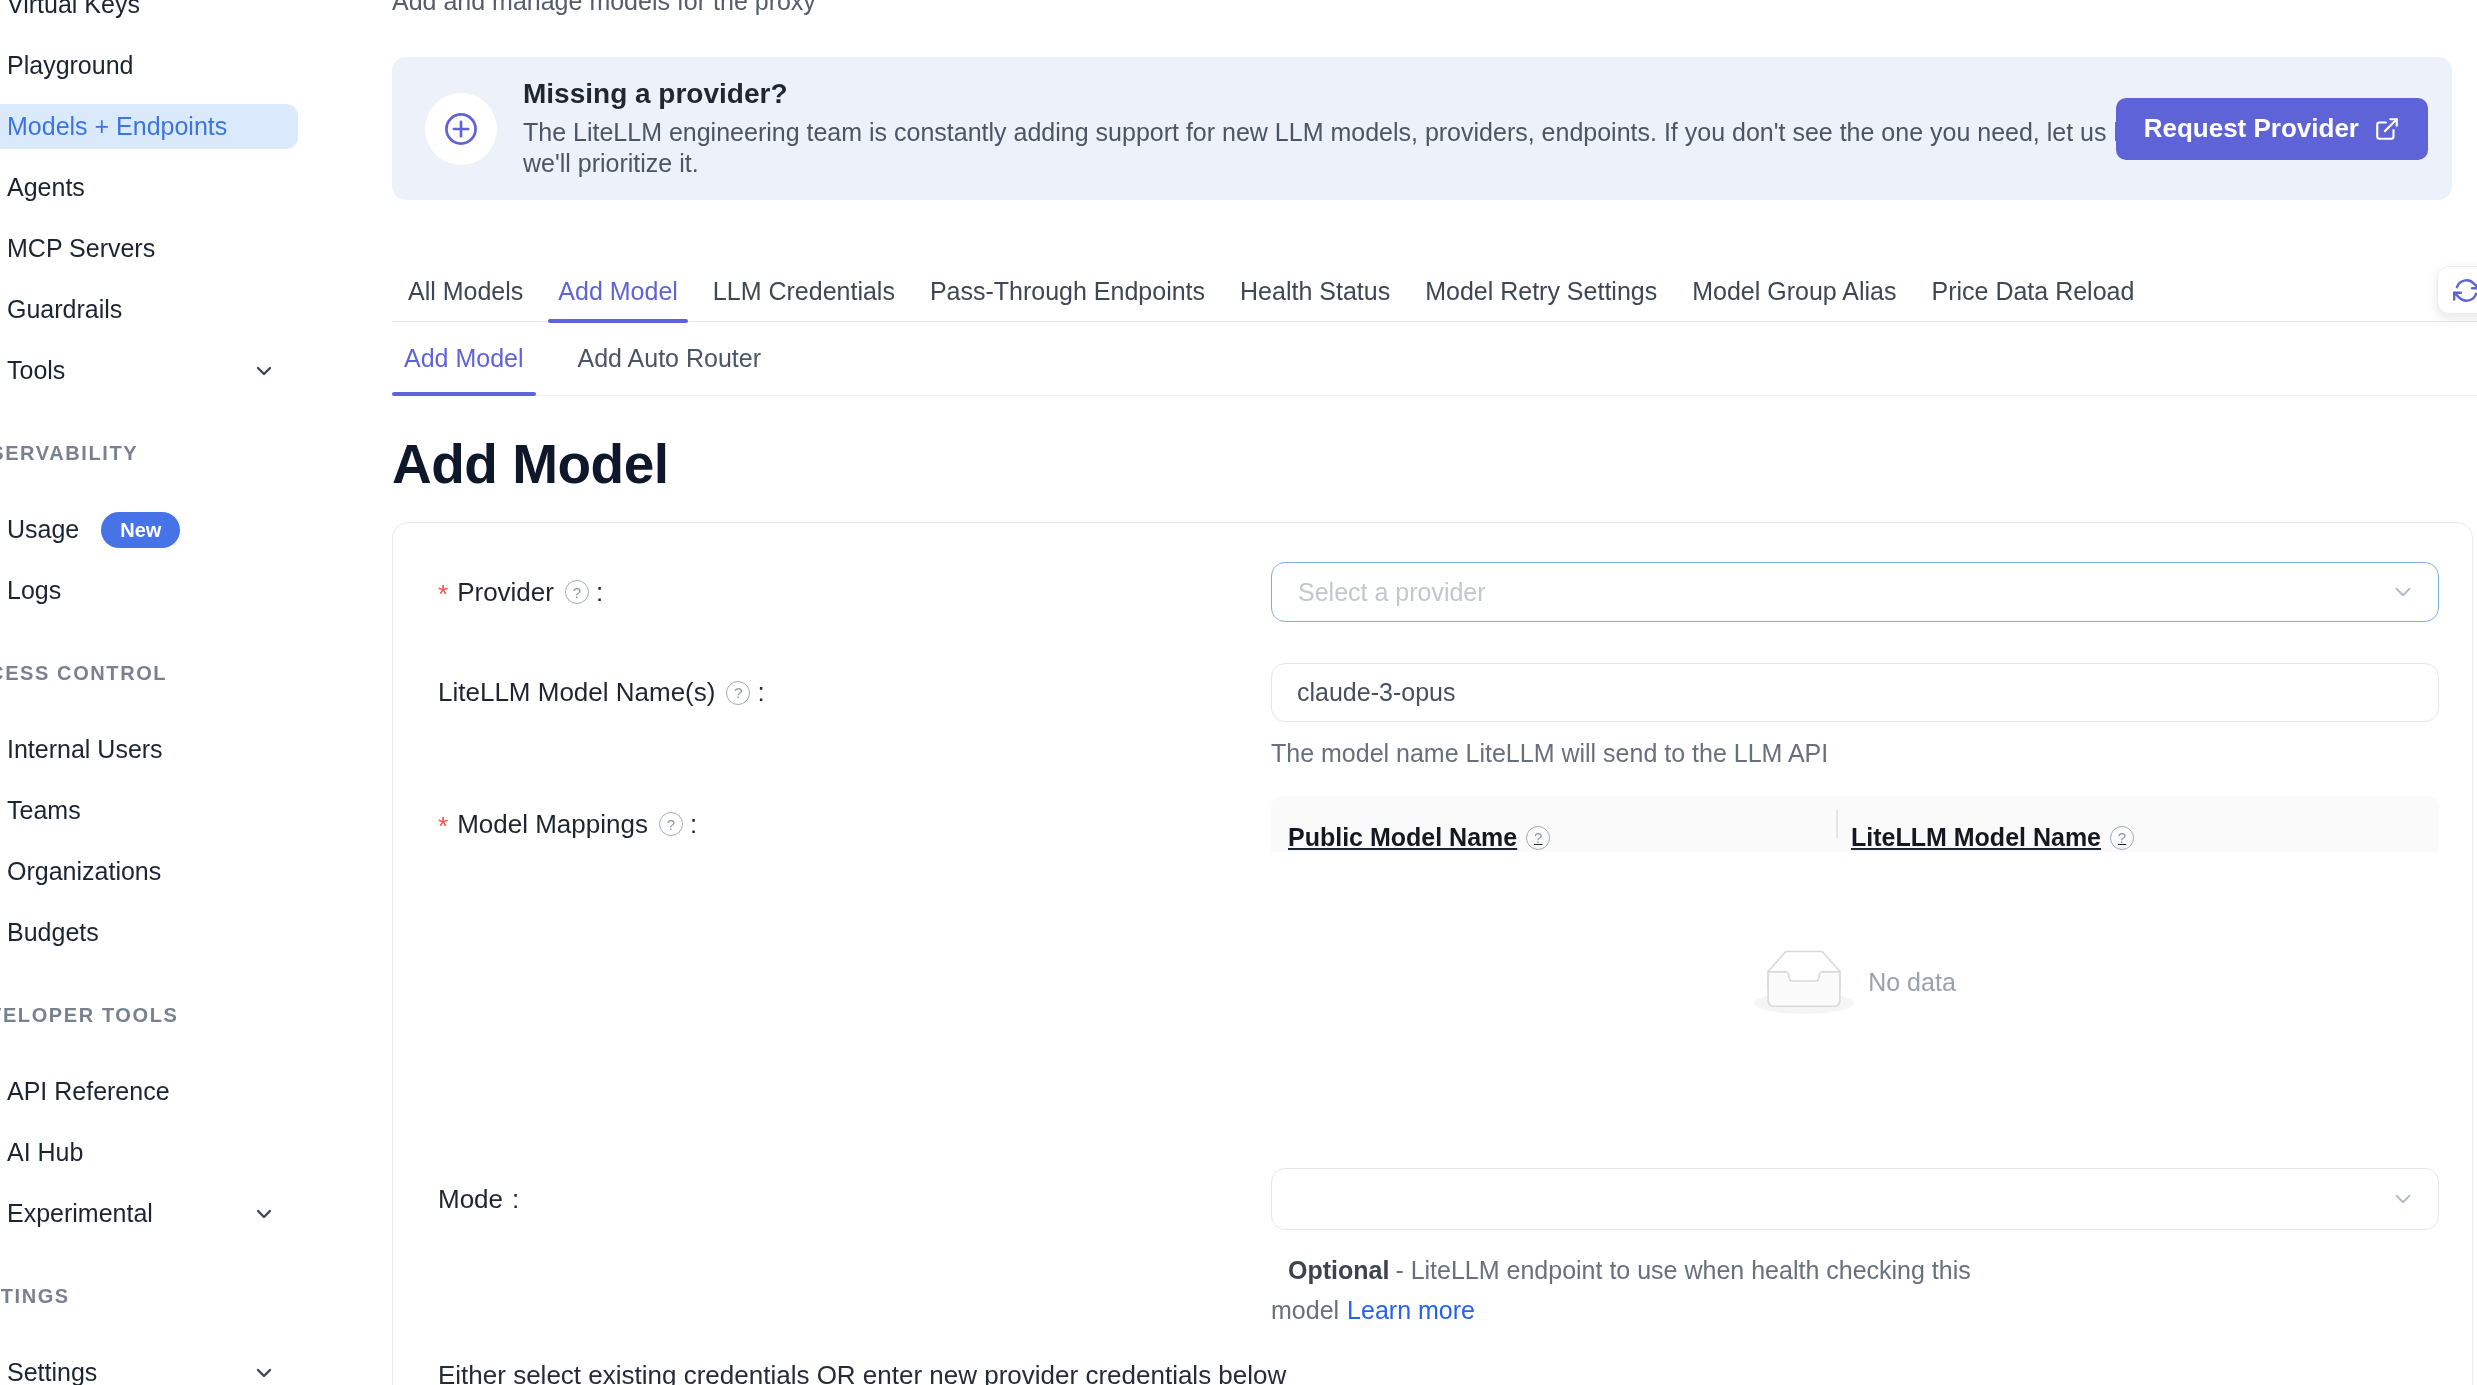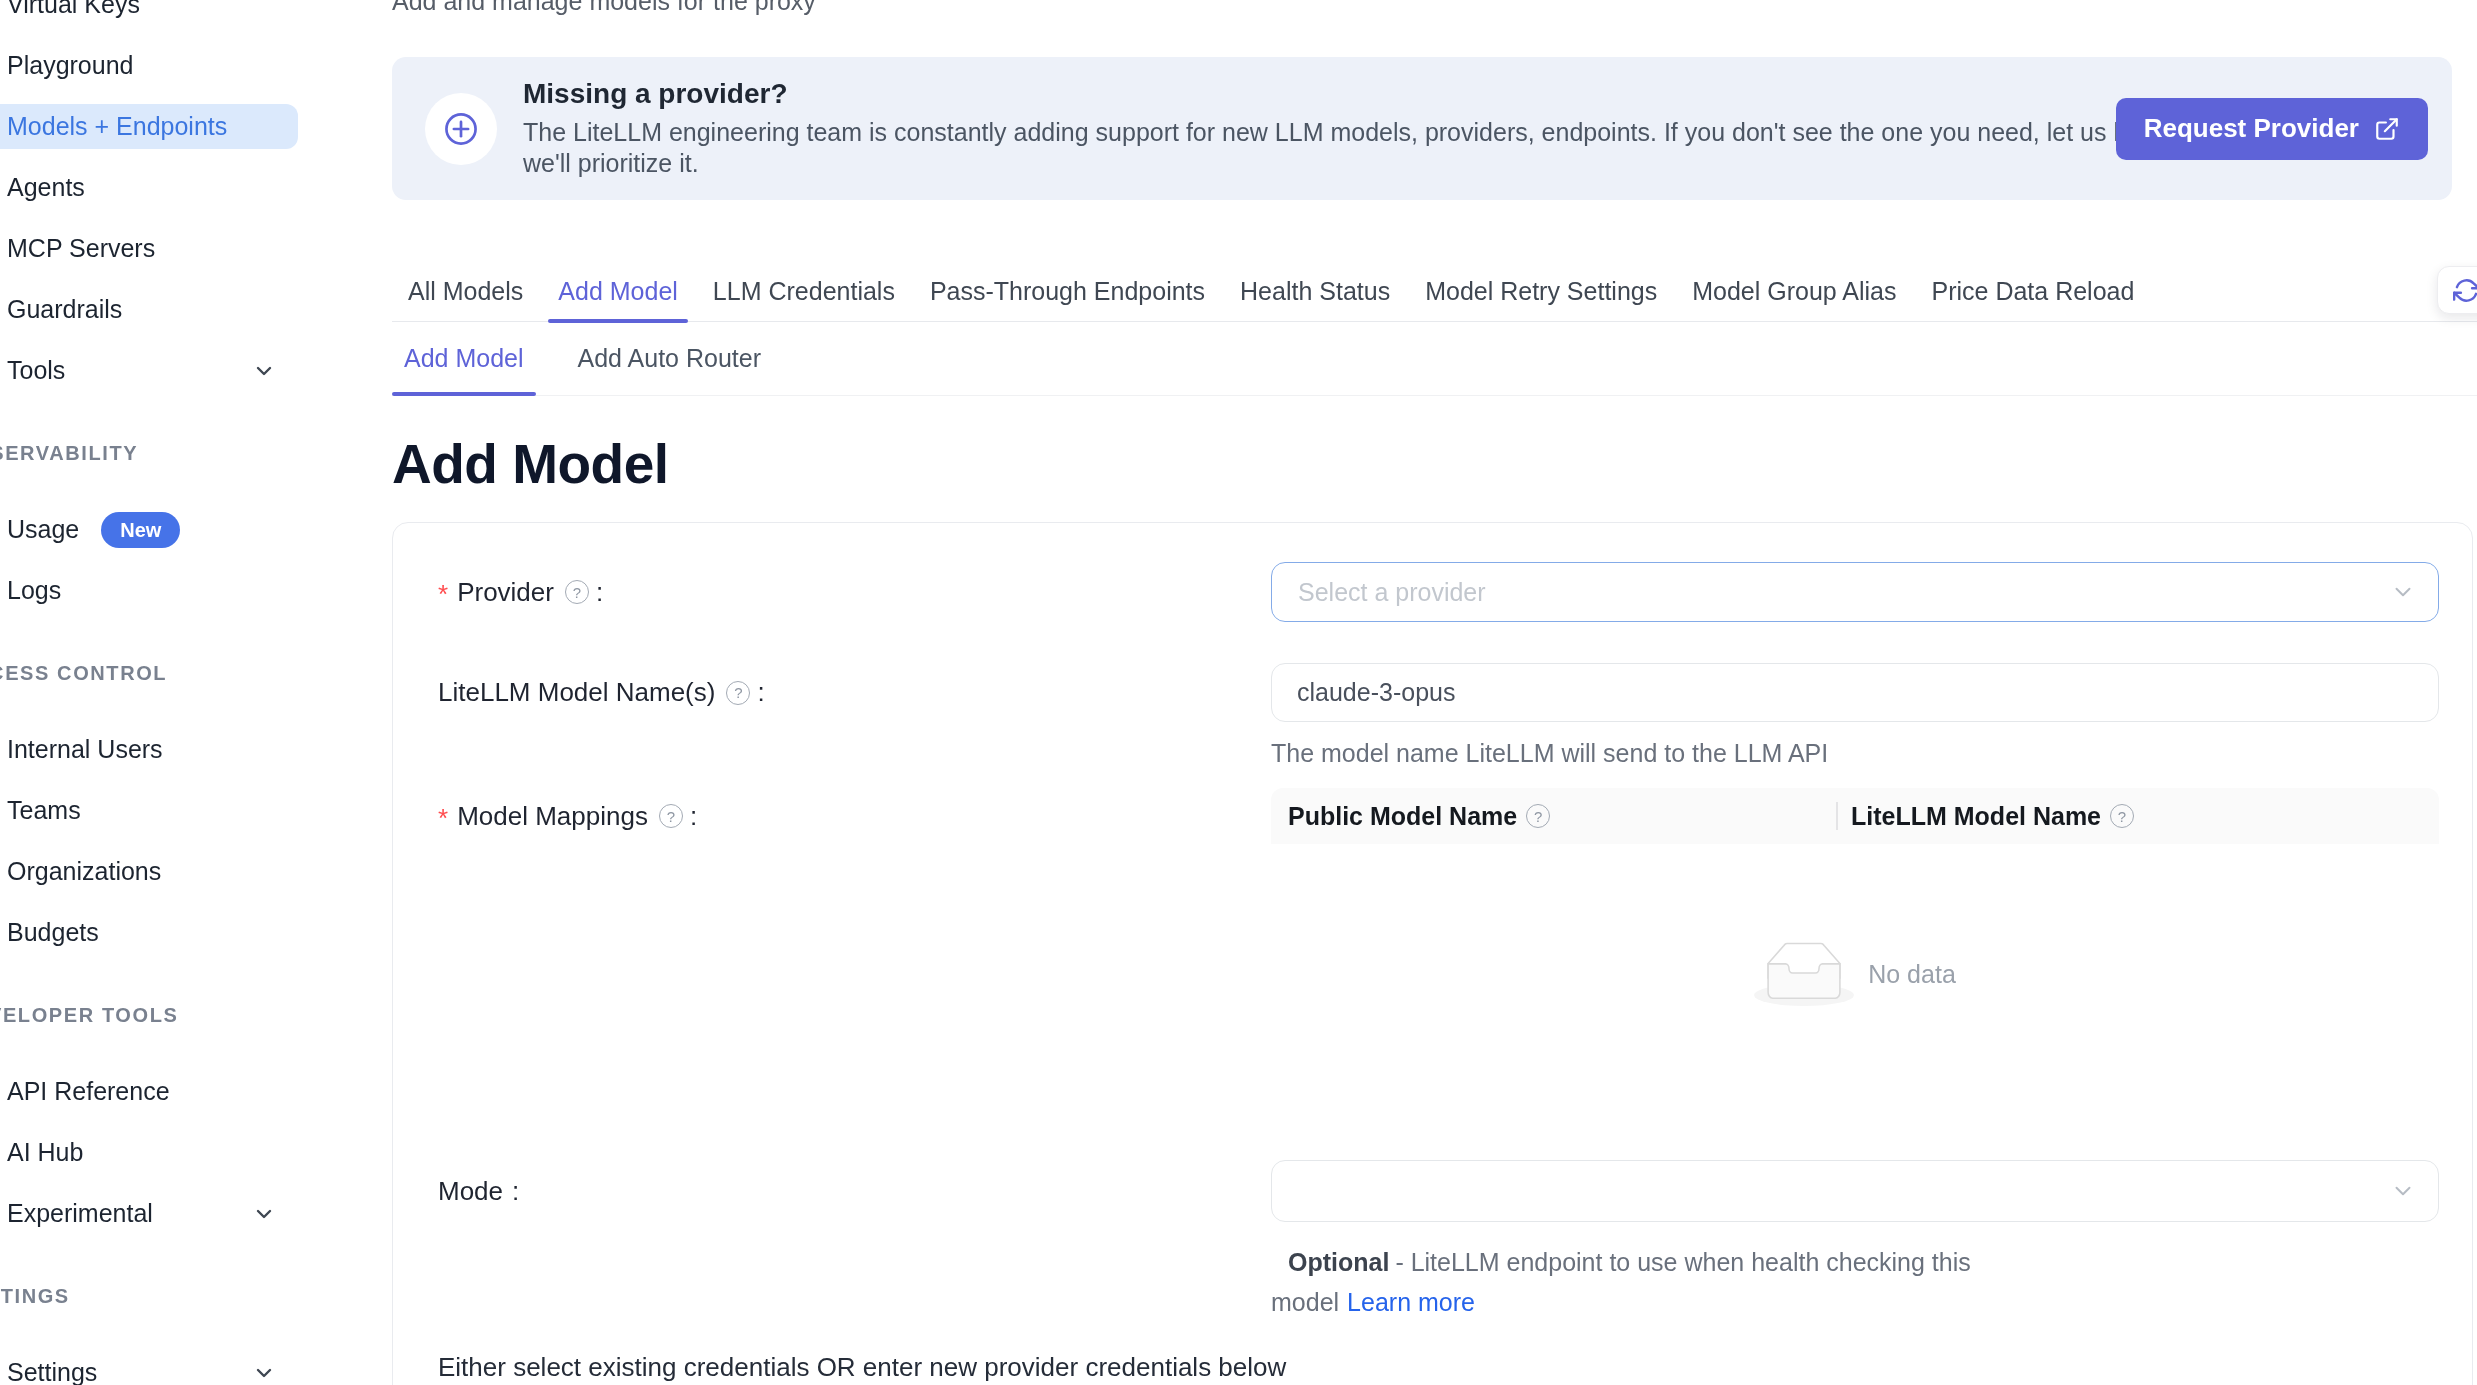--- a/index.html
+++ b/index.html
@@ -115,28 +115,28 @@
   .select-mode { height:62px; border:1.5px solid #e4e7ea; }
   .placeholder { font-size:25px; color:#c2c7ce; }
   .select-arrow { position:absolute; right:22px; top:50%; transform:translateY(-50%); display:flex; }
 
   .text-input {
     width:100%; height:59px; border:1.5px solid #e4e7ea; border-radius:14px;
     font-family:inherit; font-size:25px; color:#49505c; padding:0 25px; outline:none; background:#fff;
   }
   .field-help { margin-top:17px; font-size:25px; color:#69707c; }
   .row-provider { margin-bottom:41px; }
-  .row-name { margin-bottom:20px; }
+  .row-name { margin-bottom:28px; }
   .row-mappings { margin-bottom:56px; }
 
   
   .map-table { width:100%; }
   .map-head {
     height:56px; background:#fafafa; border-radius:12px 12px 0 0;
-    display:flex; align-items:center; position:relative;
+    display:flex; align-items:flex-end; position:relative;text-decoration:underline;
   }
   .map-head::after { content:''; position:absolute; left:565px; top:14px; bottom:14px; width:1.5px; background:#e4e4e6; }
   .map-col1 { width:565px; padding-left:17px; display:flex; align-items:center; }
   .map-col2 { flex:1; padding-left:15px; display:flex; align-items:center; }
   .map-col-label { font-size:25px; font-weight:700; color:#15191f; white-space:nowrap; }
   .map-head .q-icon { margin:0 0 0 9px; }
   .map-empty { height:260px; display:flex; align-items:center; justify-content:center; gap:14px; }
   .no-data { font-size:25px; color:#9aa1ab; }
 
   

